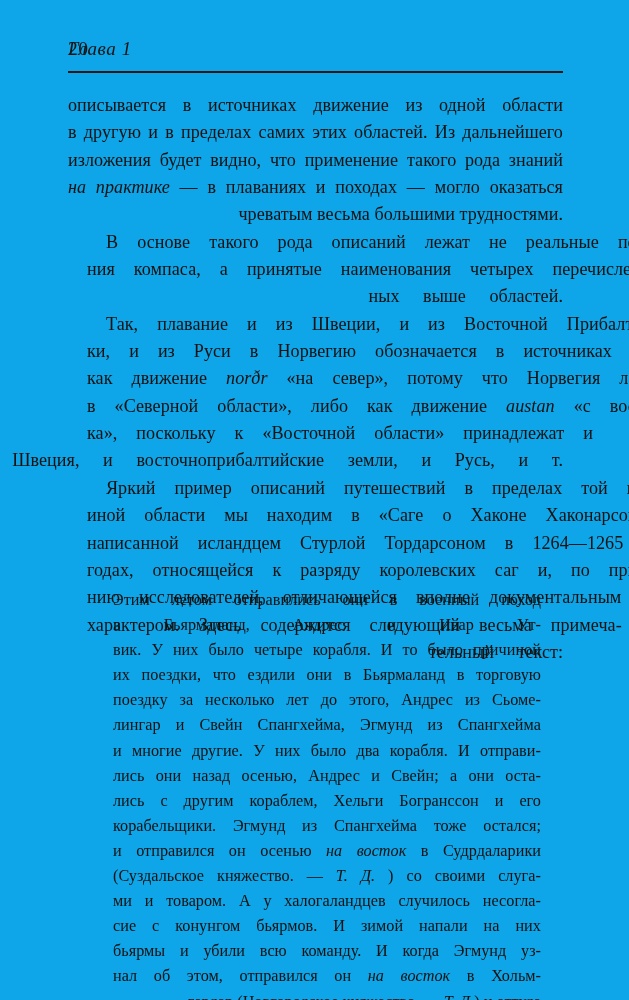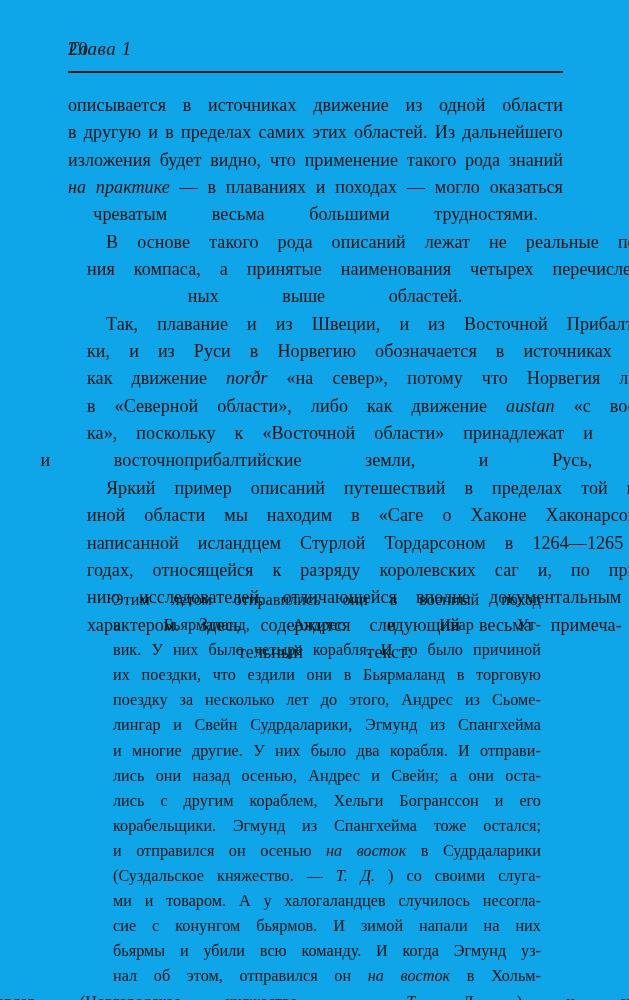--- a/index.html
+++ b/index.html
@@ -75,21 +75,21 @@
     letter-spacing: 0.05px;
   }
   .para.first { text-indent: 0; }
 
   
   .ln {
     display: flex;
     justify-content: space-between;
     white-space: pre;
   }
-  .ln.last { justify-content: center; gap: 40px; }
+  .ln.last { justify-content: flex-end; }
   .ln.indent::before {
     content: "";
     display: inline-block;
     width: 19px;
     flex: 0 0 auto;
   }
   .ln > span { flex: 0 0 auto; }
 
   i { font-style: italic; }
 
@@ -149,21 +149,21 @@
         <div class="ln last"><span>тельный</span><span> текст:</span></div>
       </div>
     </div>
 
   <div class="quote-block">
       <div class="ln"><span>Этим</span><span>летом</span><span>отправились</span><span>они</span><span>в</span><span>военный</span><span>поход</span></div>
       <div class="ln"><span>в</span><span>Бьярмаланд,</span><span>Андрес</span><span>и</span><span>Ивар</span><span>Ут-</span></div>
       <div class="ln"><span>вик.</span><span>У</span><span>них</span><span>было</span><span>четыре</span><span>корабля.</span><span>И</span><span>то</span><span>было</span><span>причиной</span></div>
       <div class="ln"><span>их</span><span>поездки,</span><span>что</span><span>ездили</span><span>они</span><span>в</span><span>Бьярмаланд</span><span>в</span><span>торговую</span></div>
       <div class="ln"><span>поездку</span><span>за</span><span>несколько</span><span>лет</span><span>до</span><span>этого,</span><span>Андрес</span><span>из</span><span>Сьоме-</span></div>
-      <div class="ln"><span>лингар</span><span>и</span><span>Свейн</span><span>Судрдаларики,</span><span>Эгмунд</span><span>из</span><span>Спангхейма</span></div>
+      <div class="ln"><span>лингар</span><span>и</span><span>Свейн</span><span>Спангхейма,</span><span>Эгмунд</span><span>из</span><span>Спангхейма</span></div>
       <div class="ln"><span>и</span><span>многие</span><span>другие.</span><span>У</span><span>них</span><span>было</span><span>два</span><span>корабля.</span><span>И</span><span>отправи-</span></div>
       <div class="ln"><span>лись</span><span>они</span><span>назад</span><span>осенью,</span><span>Андрес</span><span>и</span><span>Свейн;</span><span>а</span><span>они</span><span>оста-</span></div>
       <div class="ln"><span>лись</span><span>с</span><span>другим</span><span>кораблем,</span><span>Хельги</span><span>Богранссон</span><span>и</span><span>его</span></div>
       <div class="ln"><span>корабельщики.</span><span>Эгмунд</span><span>из</span><span>Спангхейма</span><span>тоже</span><span>остался;</span></div>
       <div class="ln"><span>и</span><span>отправился</span><span>он</span><span>осенью</span><span><i>на</i></span><span><i>восток</i></span><span>в</span><span>Судрдаларики</span></div>
       <div class="ln"><span>(Суздальское</span><span>княжество.</span><span>—</span><span><i>Т.</i></span><span><i>Д.</i></span><span>)</span><span>со</span><span>своими</span><span>слуга-</span></div>
       <div class="ln"><span>ми</span><span>и</span><span>товаром.</span><span>А</span><span>у</span><span>халогаландцев</span><span>случилось</span><span>несогла-</span></div>
       <div class="ln"><span>сие</span><span>с</span><span>конунгом</span><span>бьярмов.</span><span>И</span><span>зимой</span><span>напали</span><span>на</span><span>них</span></div>
       <div class="ln"><span>бьярмы</span><span>и</span><span>убили</span><span>всю</span><span>команду.</span><span>И</span><span>когда</span><span>Эгмунд</span><span>уз-</span></div>
       <div class="ln"><span>нал</span><span>об</span><span>этом,</span><span>отправился</span><span>он</span><span><i>на</i></span><span><i>восток</i></span><span>в</span><span>Хольм-</span></div>

